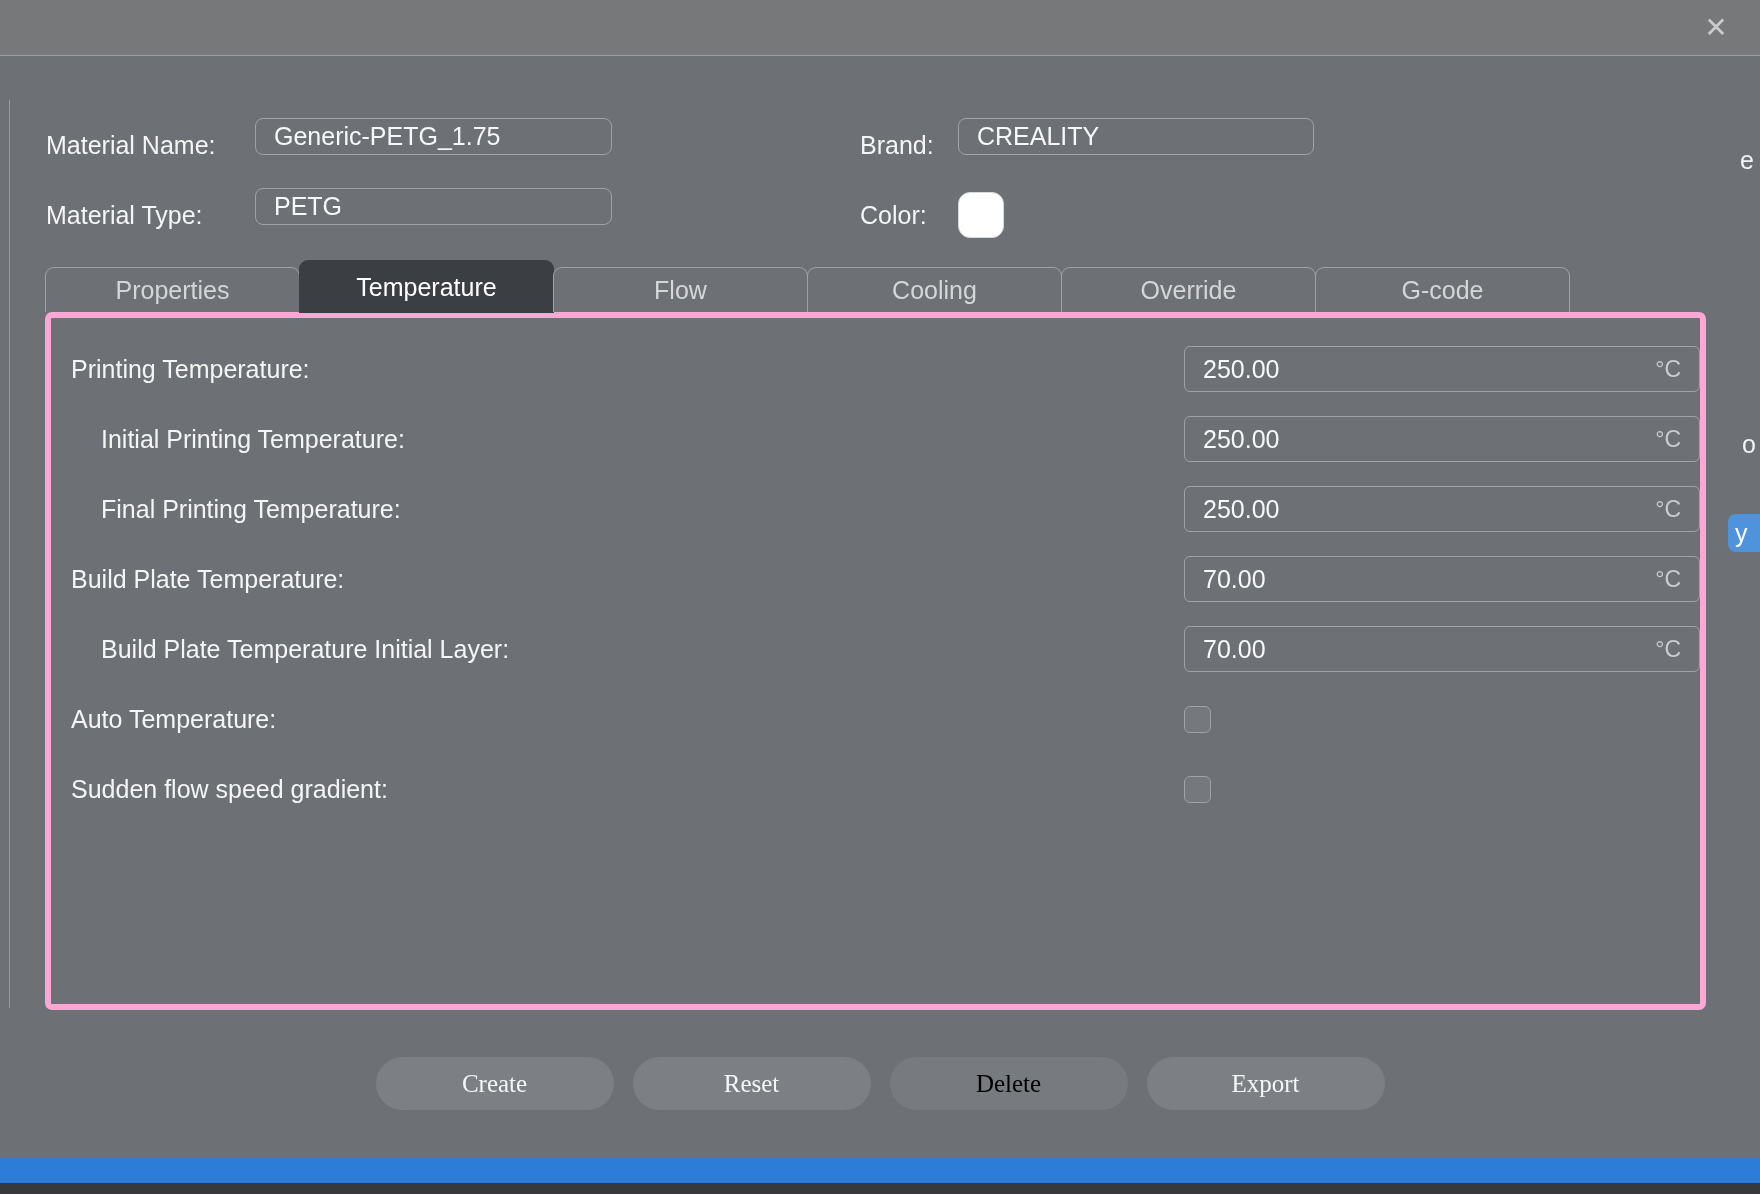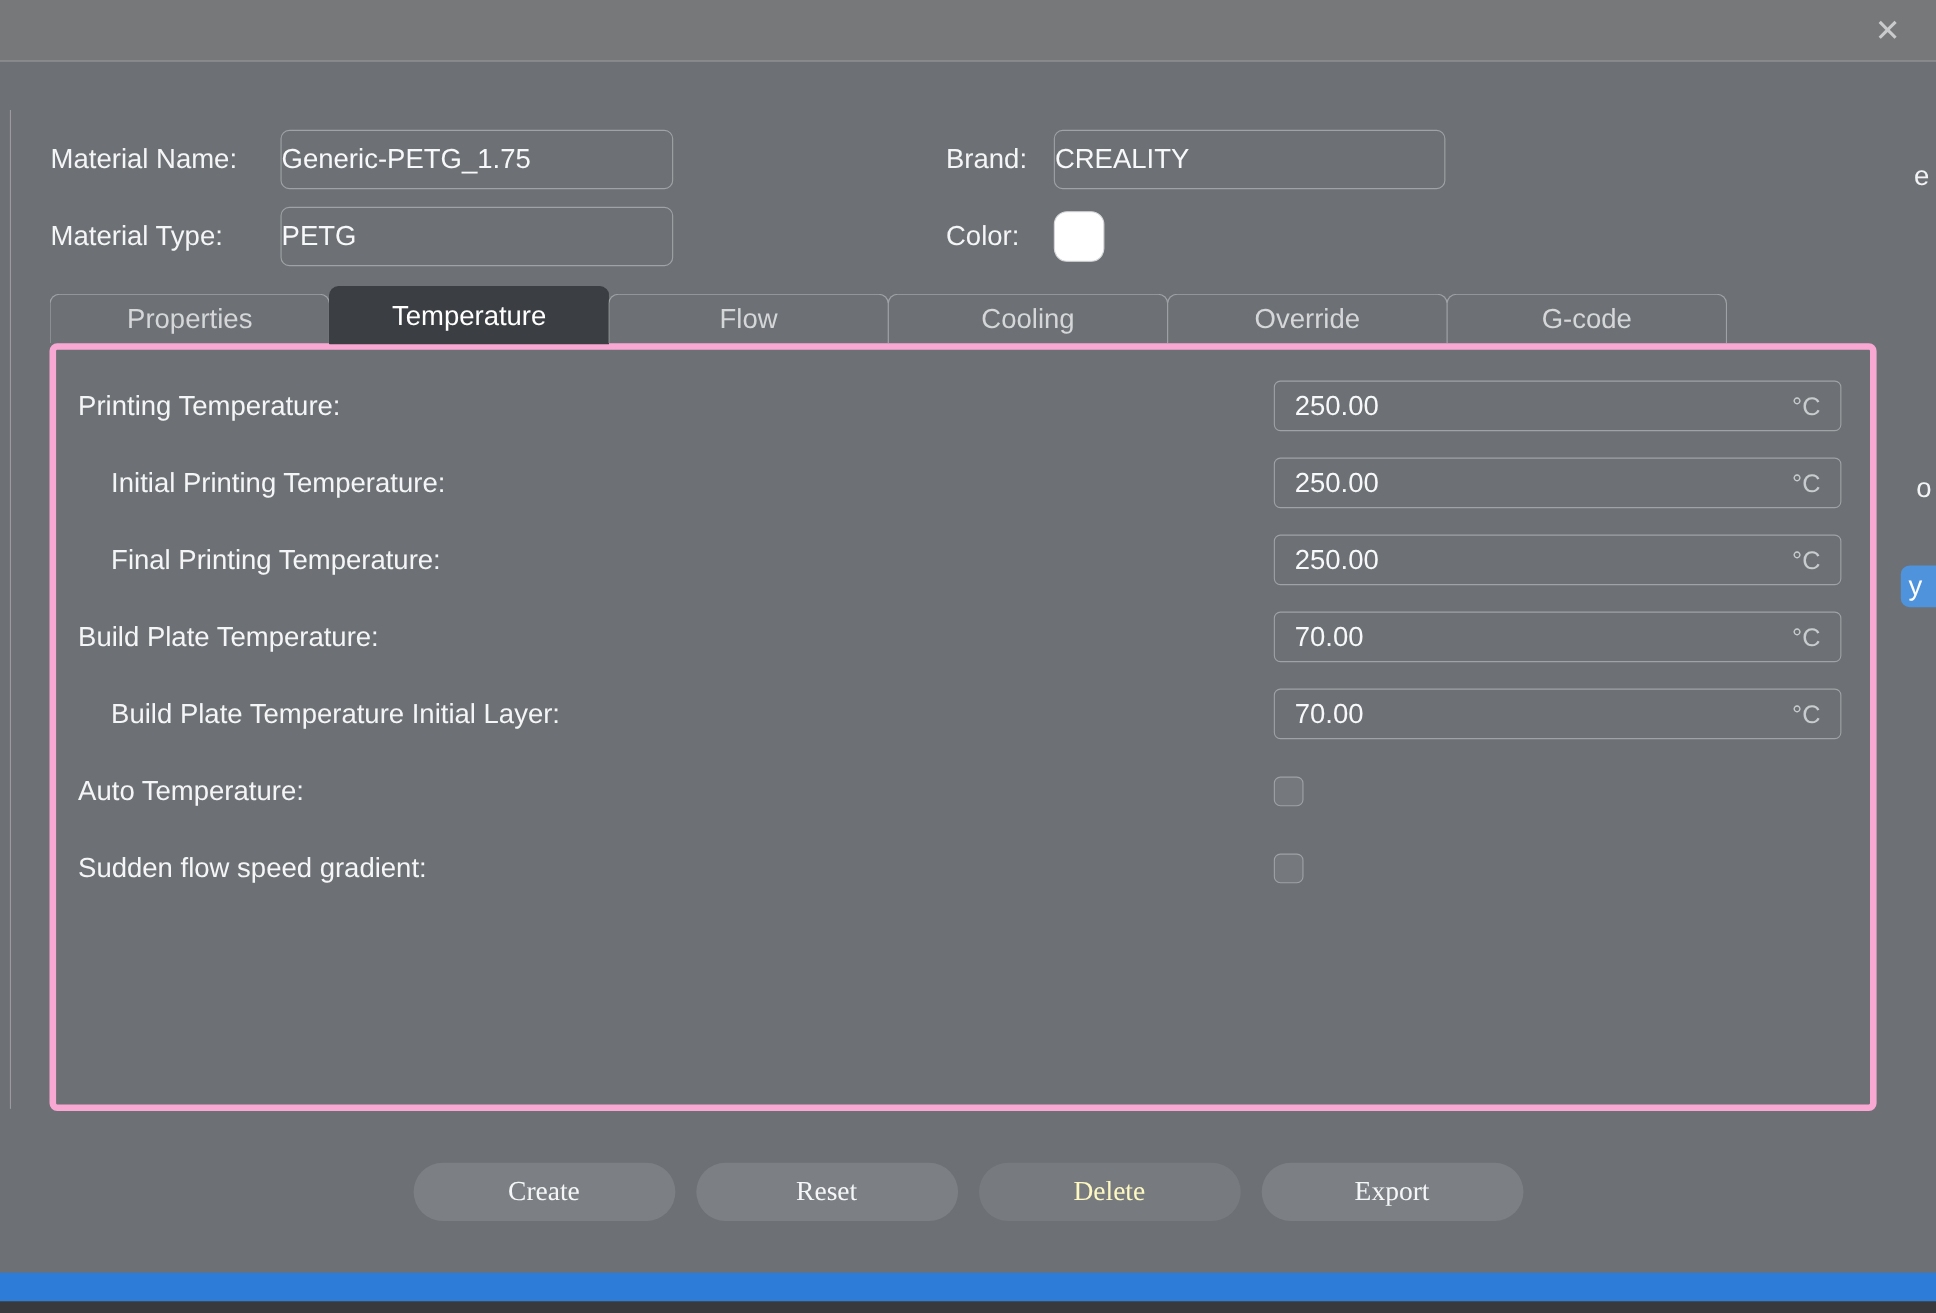--- a/index.html
+++ b/index.html
@@ -23,23 +23,23 @@
     width: 36px; height: 36px; line-height: 36px; text-align: center;
     cursor: default;
   }
 
   
   .hdr-label {
     position: absolute; height: 54px; line-height: 54px;
     font-size: 25px; color: #f4f5f6; white-space: nowrap;
   }
   .hdr-input {
-    position: absolute; height: 54px;
+    position: absolute; height: 37px;
     border: 1.5px solid #9fa3a6; border-radius: 8px;
-    display: flex; align-items: center; 
+    display: flex; align-items: center; padding-left: 18px;
     font-size: 25px; color: #f7f8f9; background: transparent;
     white-space: nowrap;
   }
   .color-swatch {
     position: absolute; width: 46px; height: 46px;
     background: #ffffff; border: 1px solid #d6d8da; border-radius: 12px;
   }
 
   
   .tabs {
@@ -68,21 +68,21 @@
     padding-top: 16px; z-index: 1;
   }
   .srow {
     height: 70px; display: flex; align-items: center;
   }
   .srow .lbl {
     flex: 1; padding-left: 20px; font-size: 25px; color: #f4f5f6;
     white-space: nowrap;
   }
   .srow .lbl.indent { padding-left: 50px; }
-  .ctrl { width: 516px; margin-right: 26px; display: flex; align-items: center; }
+  .ctrl { width: 516px; display: flex; align-items: center; }
   .vbox {
     width: 516px; height: 46px;
     border: 1.5px solid #9fa3a6; border-radius: 6px;
     display: flex; align-items: center; justify-content: space-between;
     padding: 0 18px; font-size: 25px;
   }
   .vbox .val { color: #f7f8f9; }
   .vbox .unit { color: #c9ccce; font-size: 23px; }
   .checkbox {
     width: 27px; height: 27px;
@@ -94,21 +94,21 @@
   .footer {
     position: absolute; left: 0; top: 1057px; width: 1760px; height: 53px;
     display: flex; justify-content: center; gap: 19px;
   }
   .btn {
     width: 238px; height: 53px; border: none; border-radius: 27px;
     background: #7c8084; color: #f5f6f7; font-size: 25px;
     font-family: Liberation Serif, serif;
     cursor: default;
   }
-  .btn.disabled { color: #fef9c3; background: #777b7f; }
+  .btn.disabled { color: #000000; background: #777b7f; }
 
   
   .blue-bar {
     position: absolute; left: 0; top: 1157px; width: 1760px; height: 26px;
     background: #2d7cd8;
   }
   .dark-bar {
     position: absolute; left: 0; top: 1183px; width: 1760px; height: 11px;
     background: #37393c;
   }

